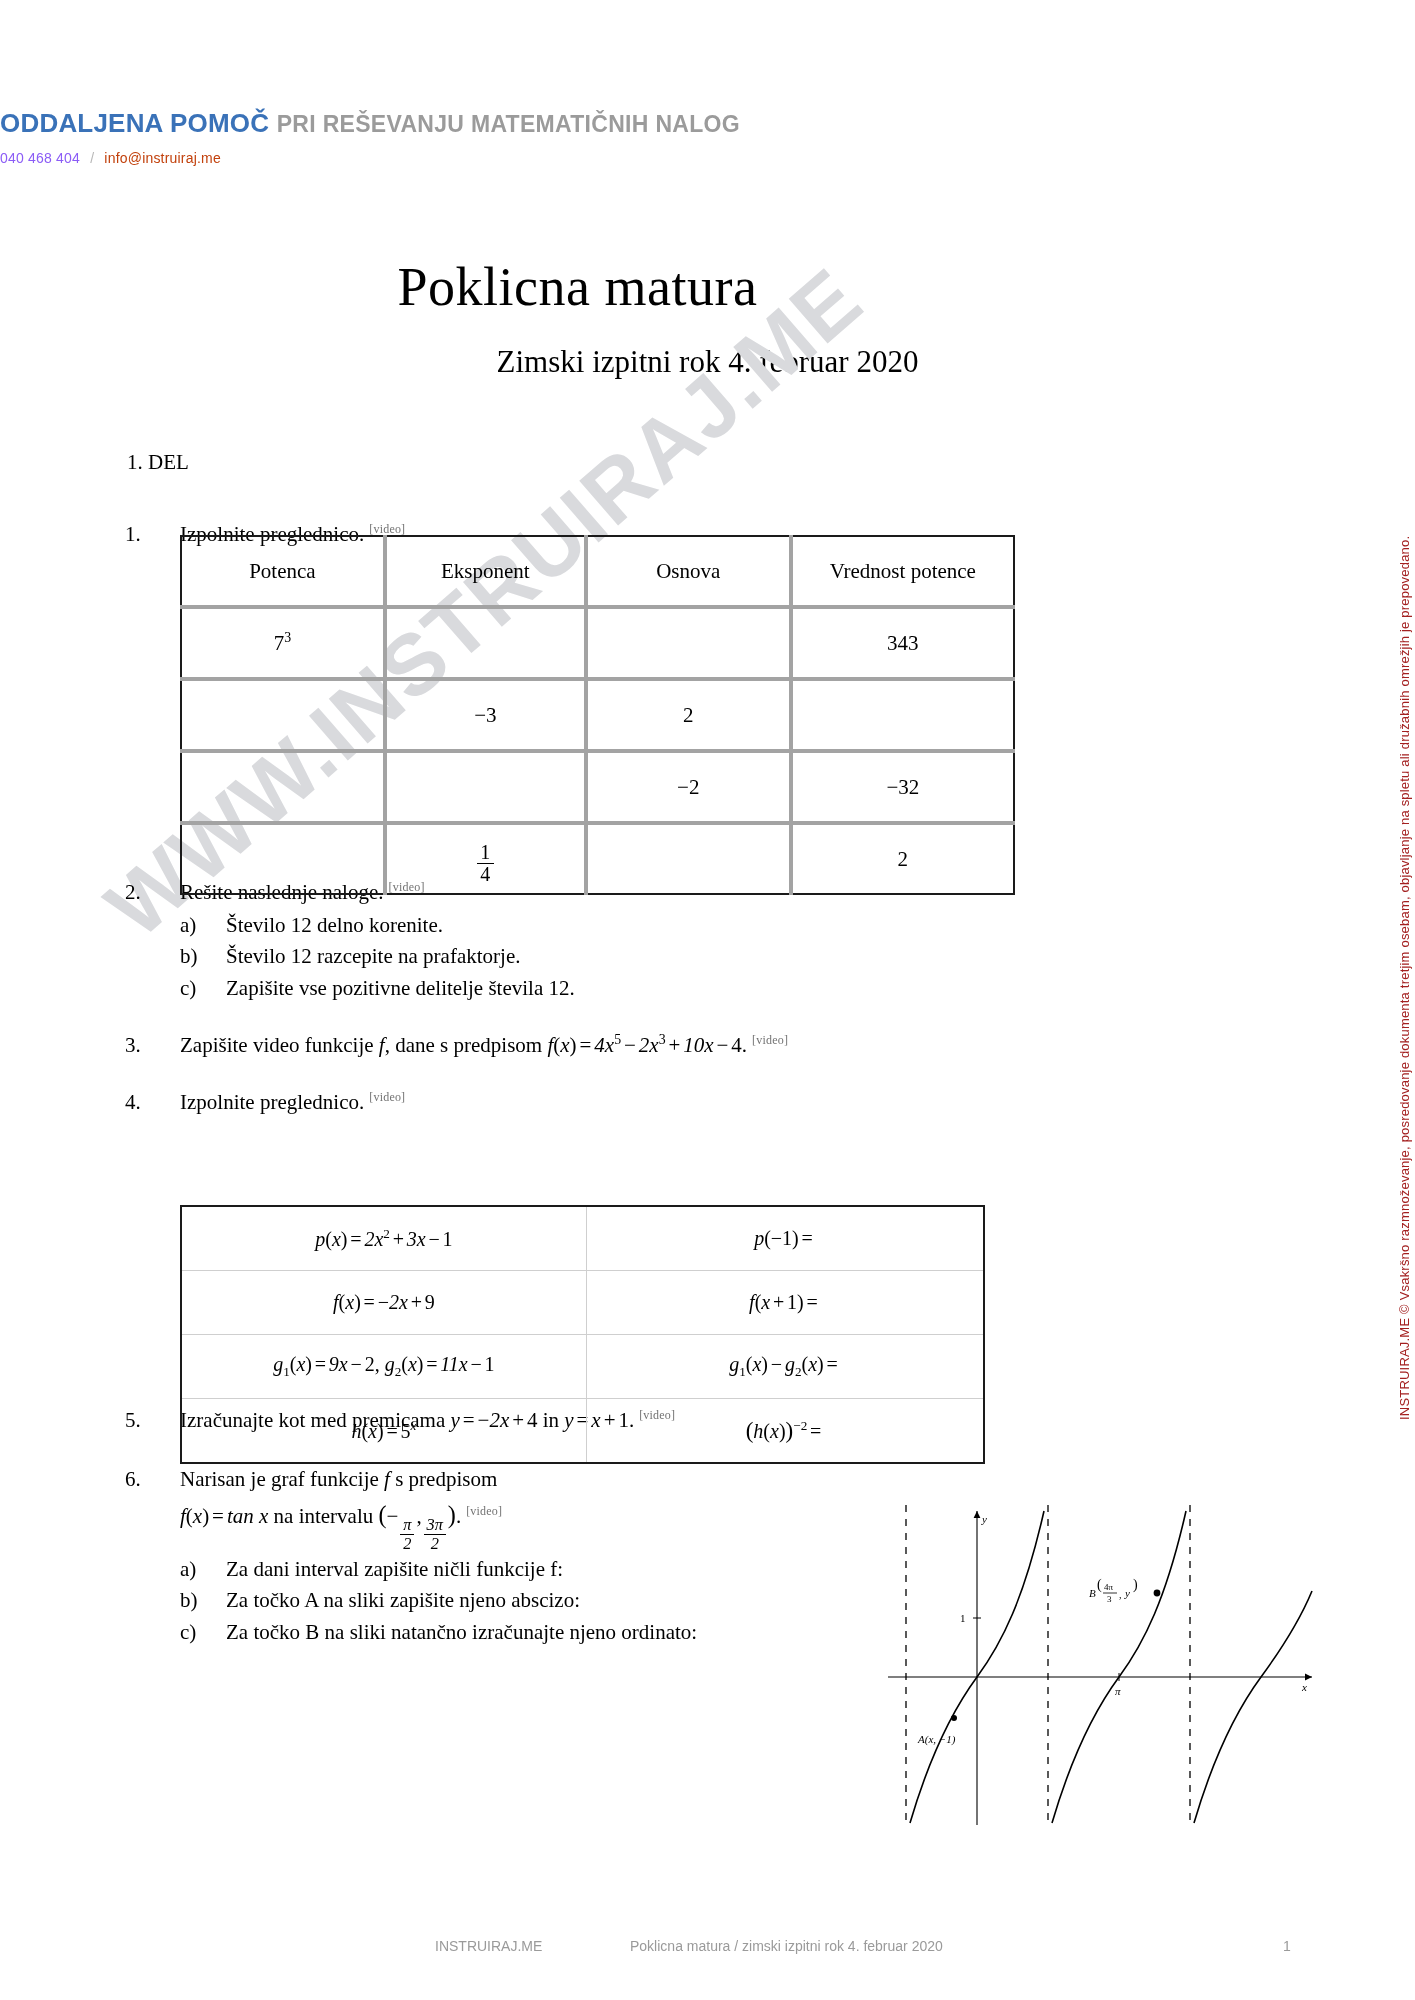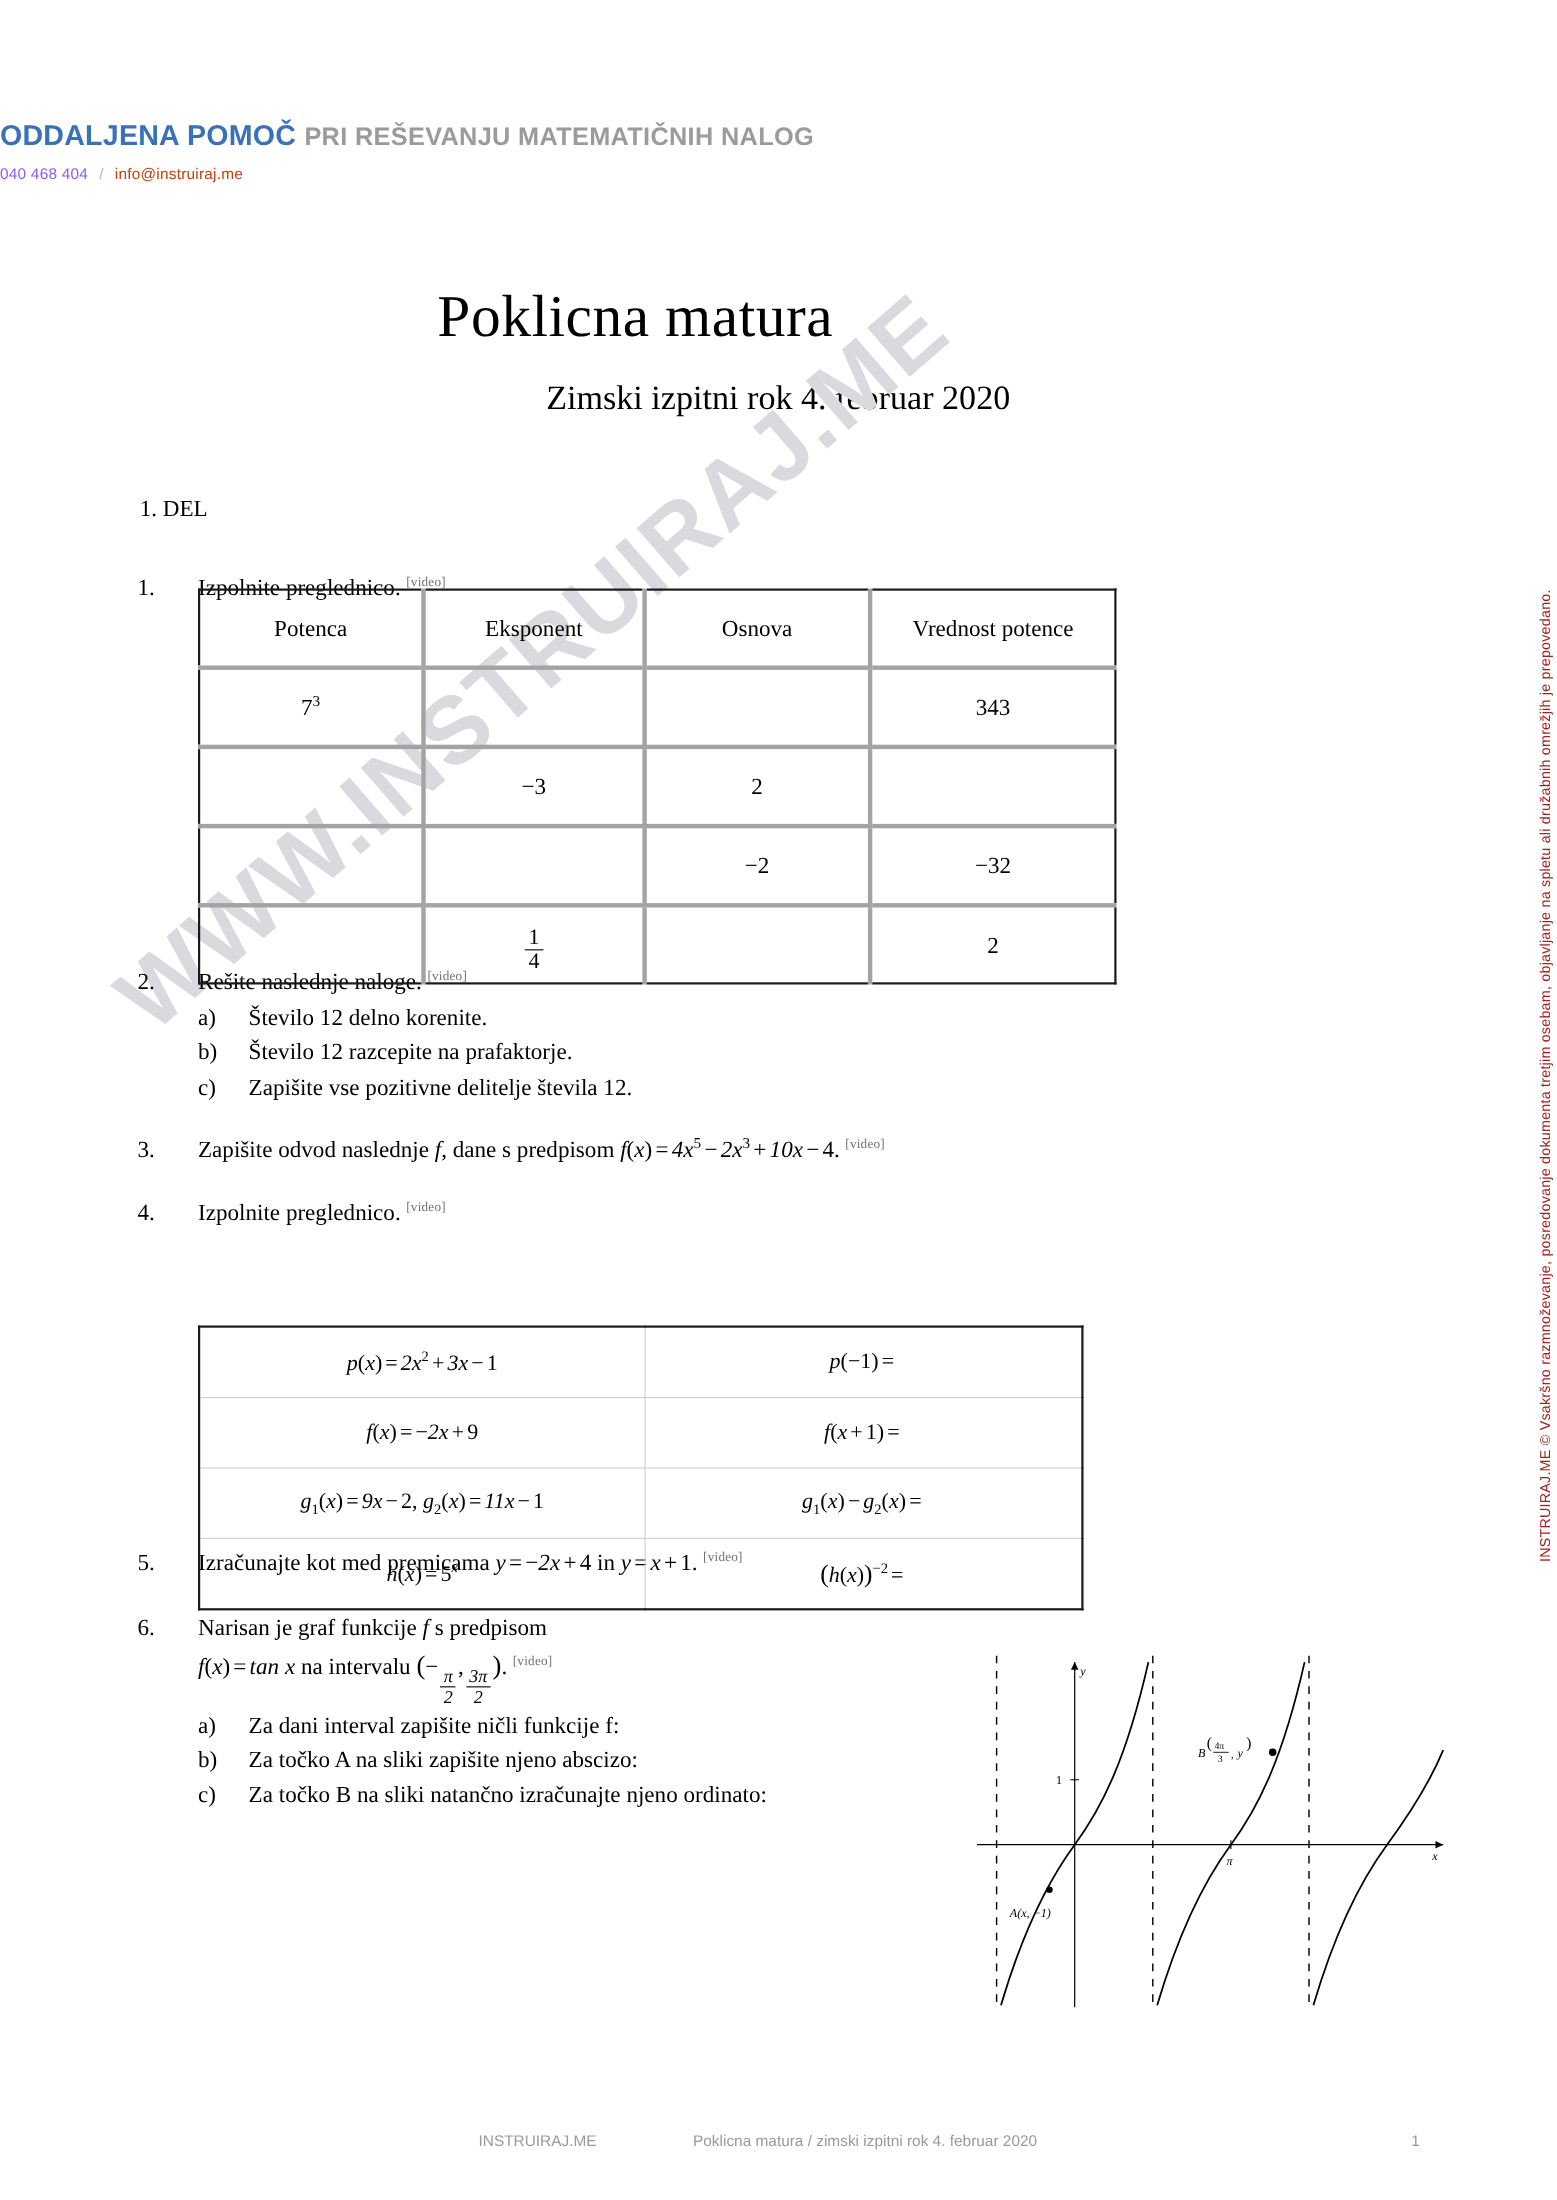--- a/index.html
+++ b/index.html
@@ -161,21 +161,21 @@
             <span class="sub-lbl">c)</span>
             <span>Zapišite vse pozitivne delitelje števila 12.</span>
           </li>
         </ul>
       </div>
     </div>
 
     <div class="item" style="margin-bottom:26px;">
       <div class="item-num">3.</div>
       <div class="item-body">
-        <span>Zapišite odvod naslednje</span>
+        <span>Zapišite video funkcije</span>
         <span class="m">f</span><span>, dane s predpisom</span>
         <span class="m">f<span class="mr">(</span>x<span class="mr">)</span><span class="op">=</span>4x<sup class="ex">5</sup><span class="op">−</span>2x<sup class="ex">3</sup><span class="op">+</span>10x<span class="op">−</span><span class="mr">4.</span></span><span class="videotag">[video]</span>
       </div>
     </div>
 
     <div class="item" style="margin-bottom:18px;">
       <div class="item-num">4.</div>
       <div class="item-body">
         <span>Izpolnite preglednico.</span><span class="videotag">[video]</span>
       </div>

